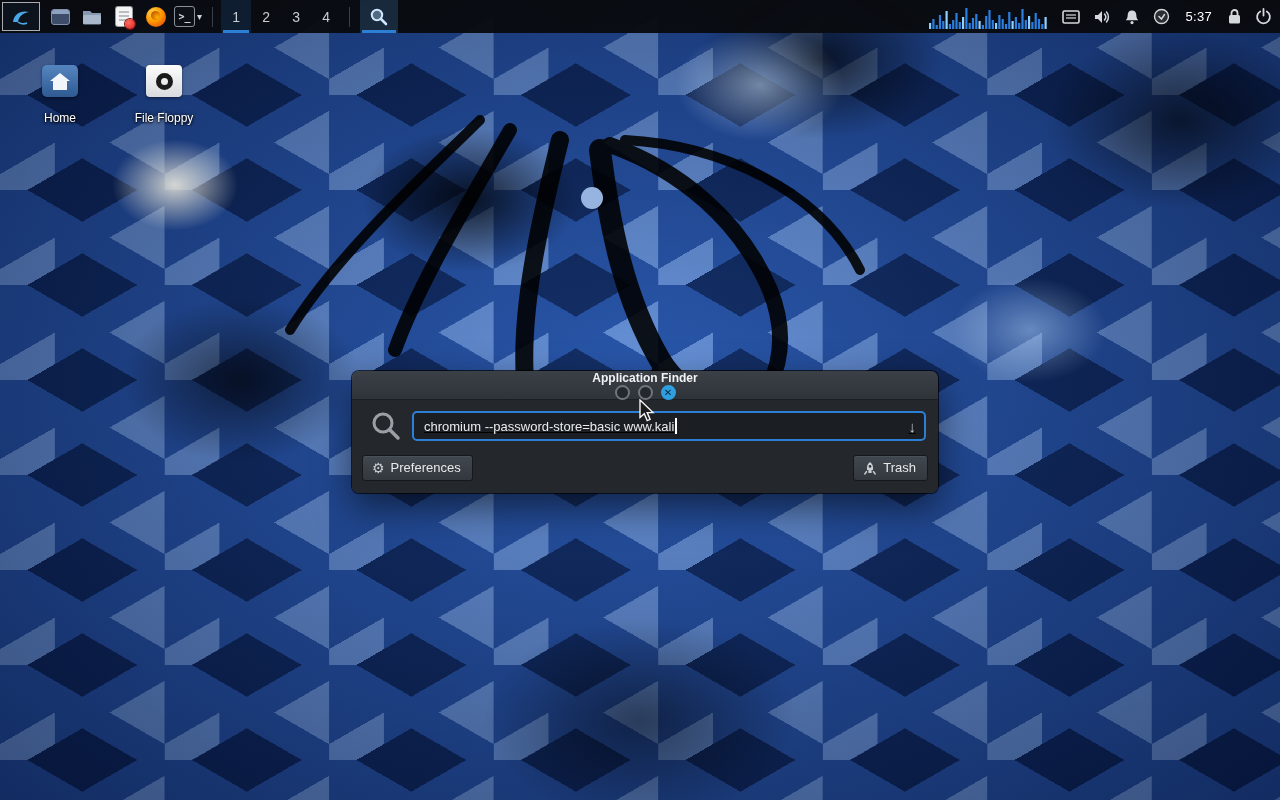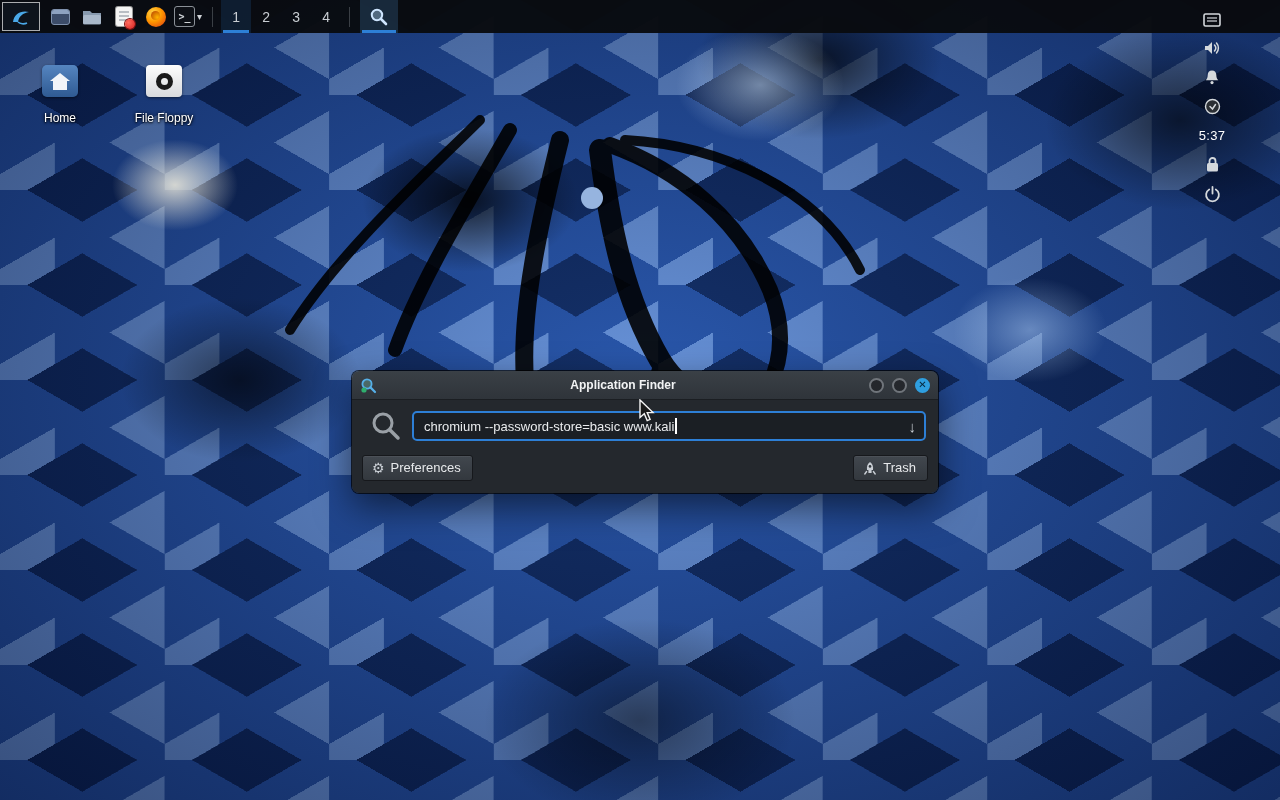--- a/index.html
+++ b/index.html
@@ -29,21 +29,21 @@
       radial-gradient(180px 120px at 1180px 120px, rgba(0,0,0,.6), rgba(0,0,0,0) 75%),
       radial-gradient(200px 130px at 640px 720px, rgba(0,0,0,.45), rgba(0,0,0,0) 78%),
       radial-gradient(900px 600px at 640px 380px, rgba(40,90,180,.25), rgba(0,10,40,.55) 100%);
   }
   .dragon { position:absolute; left:180px; top:50px; z-index:2; pointer-events:none; opacity:.88; }
 
   
   .panel { position:absolute; top:0; left:0; width:1280px; height:33px; z-index:50;
     background:rgba(9,11,15,.97); display:flex; align-items:center; color:#d4d8dc; }
   .panel-left { display:flex; align-items:center; height:100%; }
-  .panel-right { margin-left:auto; display:flex; align-items:center; height:100%; padding-right:8px; gap:13px;flex-direction:column; }
+  .panel-right { margin-left:auto; display:flex; align-items:center; height:100%; padding-right:8px; gap:13px; }
   .menu-btn { width:38px; height:29px; margin:0 4px 0 2px; border:1px solid rgba(255,255,255,.65);
     display:flex; align-items:center; justify-content:center; background:rgba(20,30,45,.4); }
   .launcher { width:26px; height:33px; display:flex; align-items:center; justify-content:center; margin:0 3px; }
   .ff-icon { width:20px; height:20px; border-radius:50%;
     background:radial-gradient(circle at 35% 30%, #ffd54a 0%, #ff9800 45%, #e8590c 80%, #c43e02 100%); position:relative; }
   .ff-icon::after{ content:""; position:absolute; left:5px; top:4px; width:9px; height:9px; border-radius:50%;
     background:radial-gradient(circle at 70% 70%, #ffb300, #b33c00); }
   .editor-icon { width:16px; height:19px; background:#f4f4f4; border-radius:2px; position:relative; box-shadow:0 0 0 1px #9a9a9a; }
   .editor-icon i { position:absolute; left:3px; right:3px; height:1.5px; background:#b9bec4; }
   .editor-icon .red { position:absolute; right:-3px; bottom:-3px; width:10px; height:10px; border-radius:50%;
@@ -76,31 +76,31 @@
   .fs-glyph { width:36px; height:32px; border-radius:4px; background:linear-gradient(#fdfdfd,#d8dadd);
     display:flex; align-items:center; justify-content:center; box-shadow:0 1px 3px rgba(0,0,0,.5); }
   .fs-glyph i { width:17px; height:17px; border-radius:50%; border:5px solid #1a1a1a; }
   .ghost-glyph { width:34px; height:34px; border-radius:50%; background:rgba(165,175,190,.35); }
 
   
   .finder { position:absolute; left:352px; top:371px; width:586px; z-index:20;
     border-radius:7px; box-shadow:0 14px 36px rgba(0,0,0,.55), 0 0 0 1px rgba(0,0,0,.7); }
   .finder-titlebar { height:29px; border-radius:7px 7px 0 0;
     background:linear-gradient(#3a4046,#2f343a); border-bottom:1px solid #1b1e22;
-    display:flex; align-items:center; padding:0 8px; }
+    display:flex; align-items:center; padding:0 8px;flex-direction:column; }
   .finder-title { flex:1; text-align:center; font-size:12px; font-weight:bold; color:#f2f3f4; }
   .tb-icon { width:17px; height:17px; }
   .wbtns { display:flex; align-items:center; gap:8px; }
   .wbtn { width:15px; height:15px; border-radius:50%; background:#24272c; border:2px solid #70757b; }
   .wbtn.close { background:#2f9fe0; border:2px solid #2f9fe0; color:#06273d; font-size:10px; font-weight:bold;
     display:flex; align-items:center; justify-content:center; line-height:1; }
   .finder-body { background:#24282d; border-radius:0 0 7px 7px; padding:10px 10px 12px 10px; }
   .finder-row1 { display:flex; align-items:center; gap:10px; padding:0 2px 0 8px; }
   .query-box { flex:1; height:30px; background:#1b1f24; border:2px solid #2d7fd6; border-radius:5px;
-    display:flex; align-items:center; padding:0 8px 0 10px; }
+    display:flex; align-items:center; padding:0 8px 0 10px;text-decoration:underline; }
   .query-text { font-size:13px; color:#e9ebed; white-space:nowrap; overflow:hidden; }
   .caret { display:inline-block; width:1.5px; height:16px; background:#fff; margin-left:1px; vertical-align:middle;
     animation:blink 1.1s steps(1) infinite; }
   @keyframes blink { 50% { opacity:0; } }
   .query-arrow { margin-left:auto; color:#c9ced4; font-size:15px; line-height:1; padding-left:8px; }
   .finder-row2 { display:flex; align-items:center; justify-content:space-between; margin-top:13px; }
   .btn { display:inline-flex; align-items:center; gap:6px; padding:4px 11px 5px 9px; font-size:13px; color:#e7e9eb;
     background:linear-gradient(#41474e,#33383e); border:1px solid #16181c; border-radius:3px;
     box-shadow:inset 0 1px 0 rgba(255,255,255,.06); cursor:default; }
   .gear { font-size:14px; color:#c9ced4; line-height:1; }

